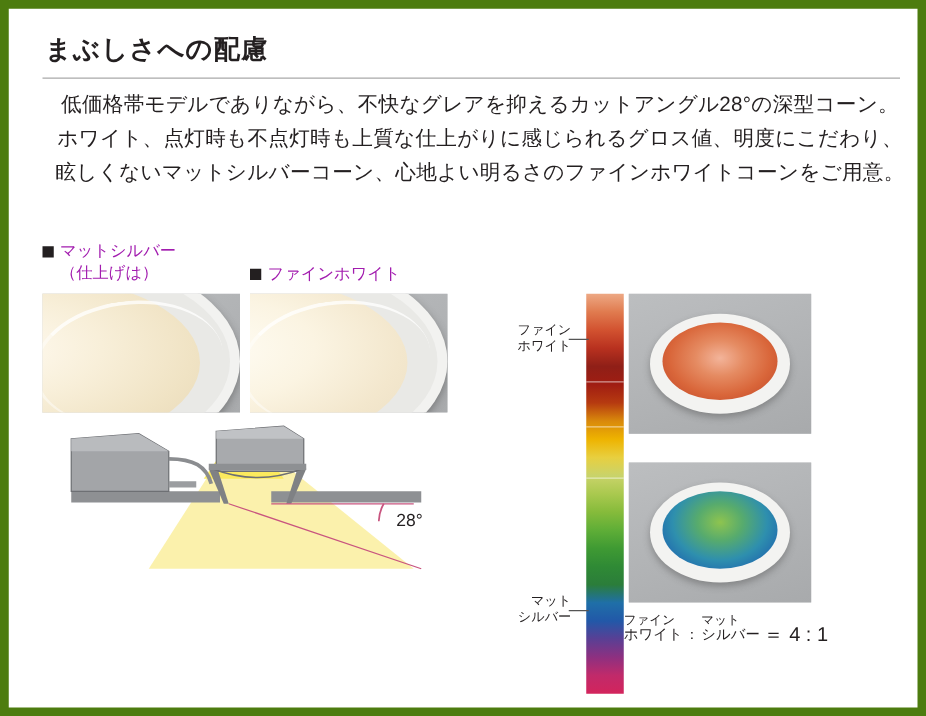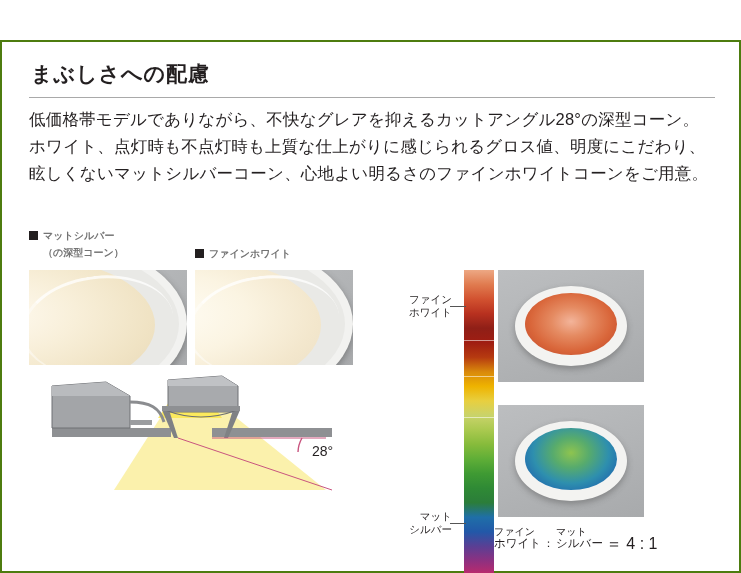--- a/index.html
+++ b/index.html
@@ -6,56 +6,55 @@
   body{
     width:741px;height:573px;
     background:#ffffff;
     font-family:"Liberation Sans","DejaVu Sans",sans-serif;
     color:#231f20;
     overflow:hidden;
     position:relative;
   }
   #page{
     position:absolute;inset:0;
-    border:2px solid #4d7c0f;
+    border:7px solid #4d7c0f;
     box-sizing:border-box;
     background:#fff;
-    margin-top:40px;
   }
 
   
   .title{
     position:absolute;left:29px;top:18px;
     font-size:21px;font-weight:700;letter-spacing:1px;
     color:#231f20;
     white-space:nowrap;
   }
   .title-rule{
     position:absolute;left:27px;top:55px;width:686px;height:1px;
     background:#a9a9a9;
   }
 
   
   .body-copy{
-    position:absolute;left:27px;top:64px;width:700px;
+    position:absolute;left:27px;top:64px;width:700px;text-align:center;
   }
   .body-copy .ln{
     font-size:16.5px;
     line-height:27px;
     letter-spacing:0.2px;
     white-space:nowrap;
     color:#231f20;
     font-weight:500;
   }
 
   
   .cap{
     position:absolute;
-    font-size:10px;line-height:17px;
-    color:#737373;white-space:nowrap;font-weight:700;
+    font-size:13px;line-height:17px;
+    color:#a21caf;white-space:nowrap;font-weight:400;
   }
   .cap .sq{
     display:inline-block;width:9px;height:9px;background:#231f20;
     margin-right:5px;vertical-align:-1px;
   }
   .cap .l2{display:block;padding-left:14px;}
   #cap-silver{left:27px;top:185px;}
   #cap-white{left:193px;top:203px;}
 
   
@@ -174,21 +173,21 @@
   <div class="title-rule"></div>
 
   <div class="body-copy">
     <div class="ln">低価格帯モデルでありながら、不快なグレアを抑えるカットアングル28°の深型コーン。</div>
     <div class="ln">ホワイト、点灯時も不点灯時も上質な仕上がりに感じられるグロス値、明度にこだわり、</div>
     <div class="ln">眩しくないマットシルバーコーン、心地よい明るさのファインホワイトコーンをご用意。</div>
   </div>
 
   <div class="cap" id="cap-silver">
     <span class="sq"></span><span>マットシルバー</span>
-    <span class="l2">（の深型コーン）</span>
+    <span class="l2">（仕上げは）</span>
   </div>
   <div class="cap" id="cap-white">
     <span class="sq"></span><span>ファインホワイト</span>
   </div>
 
   <div class="photo" id="photo-silver">
     <div class="bg"></div>
     <div class="ring"></div>
     <div class="ring2"></div>
     <div class="inner"></div>

